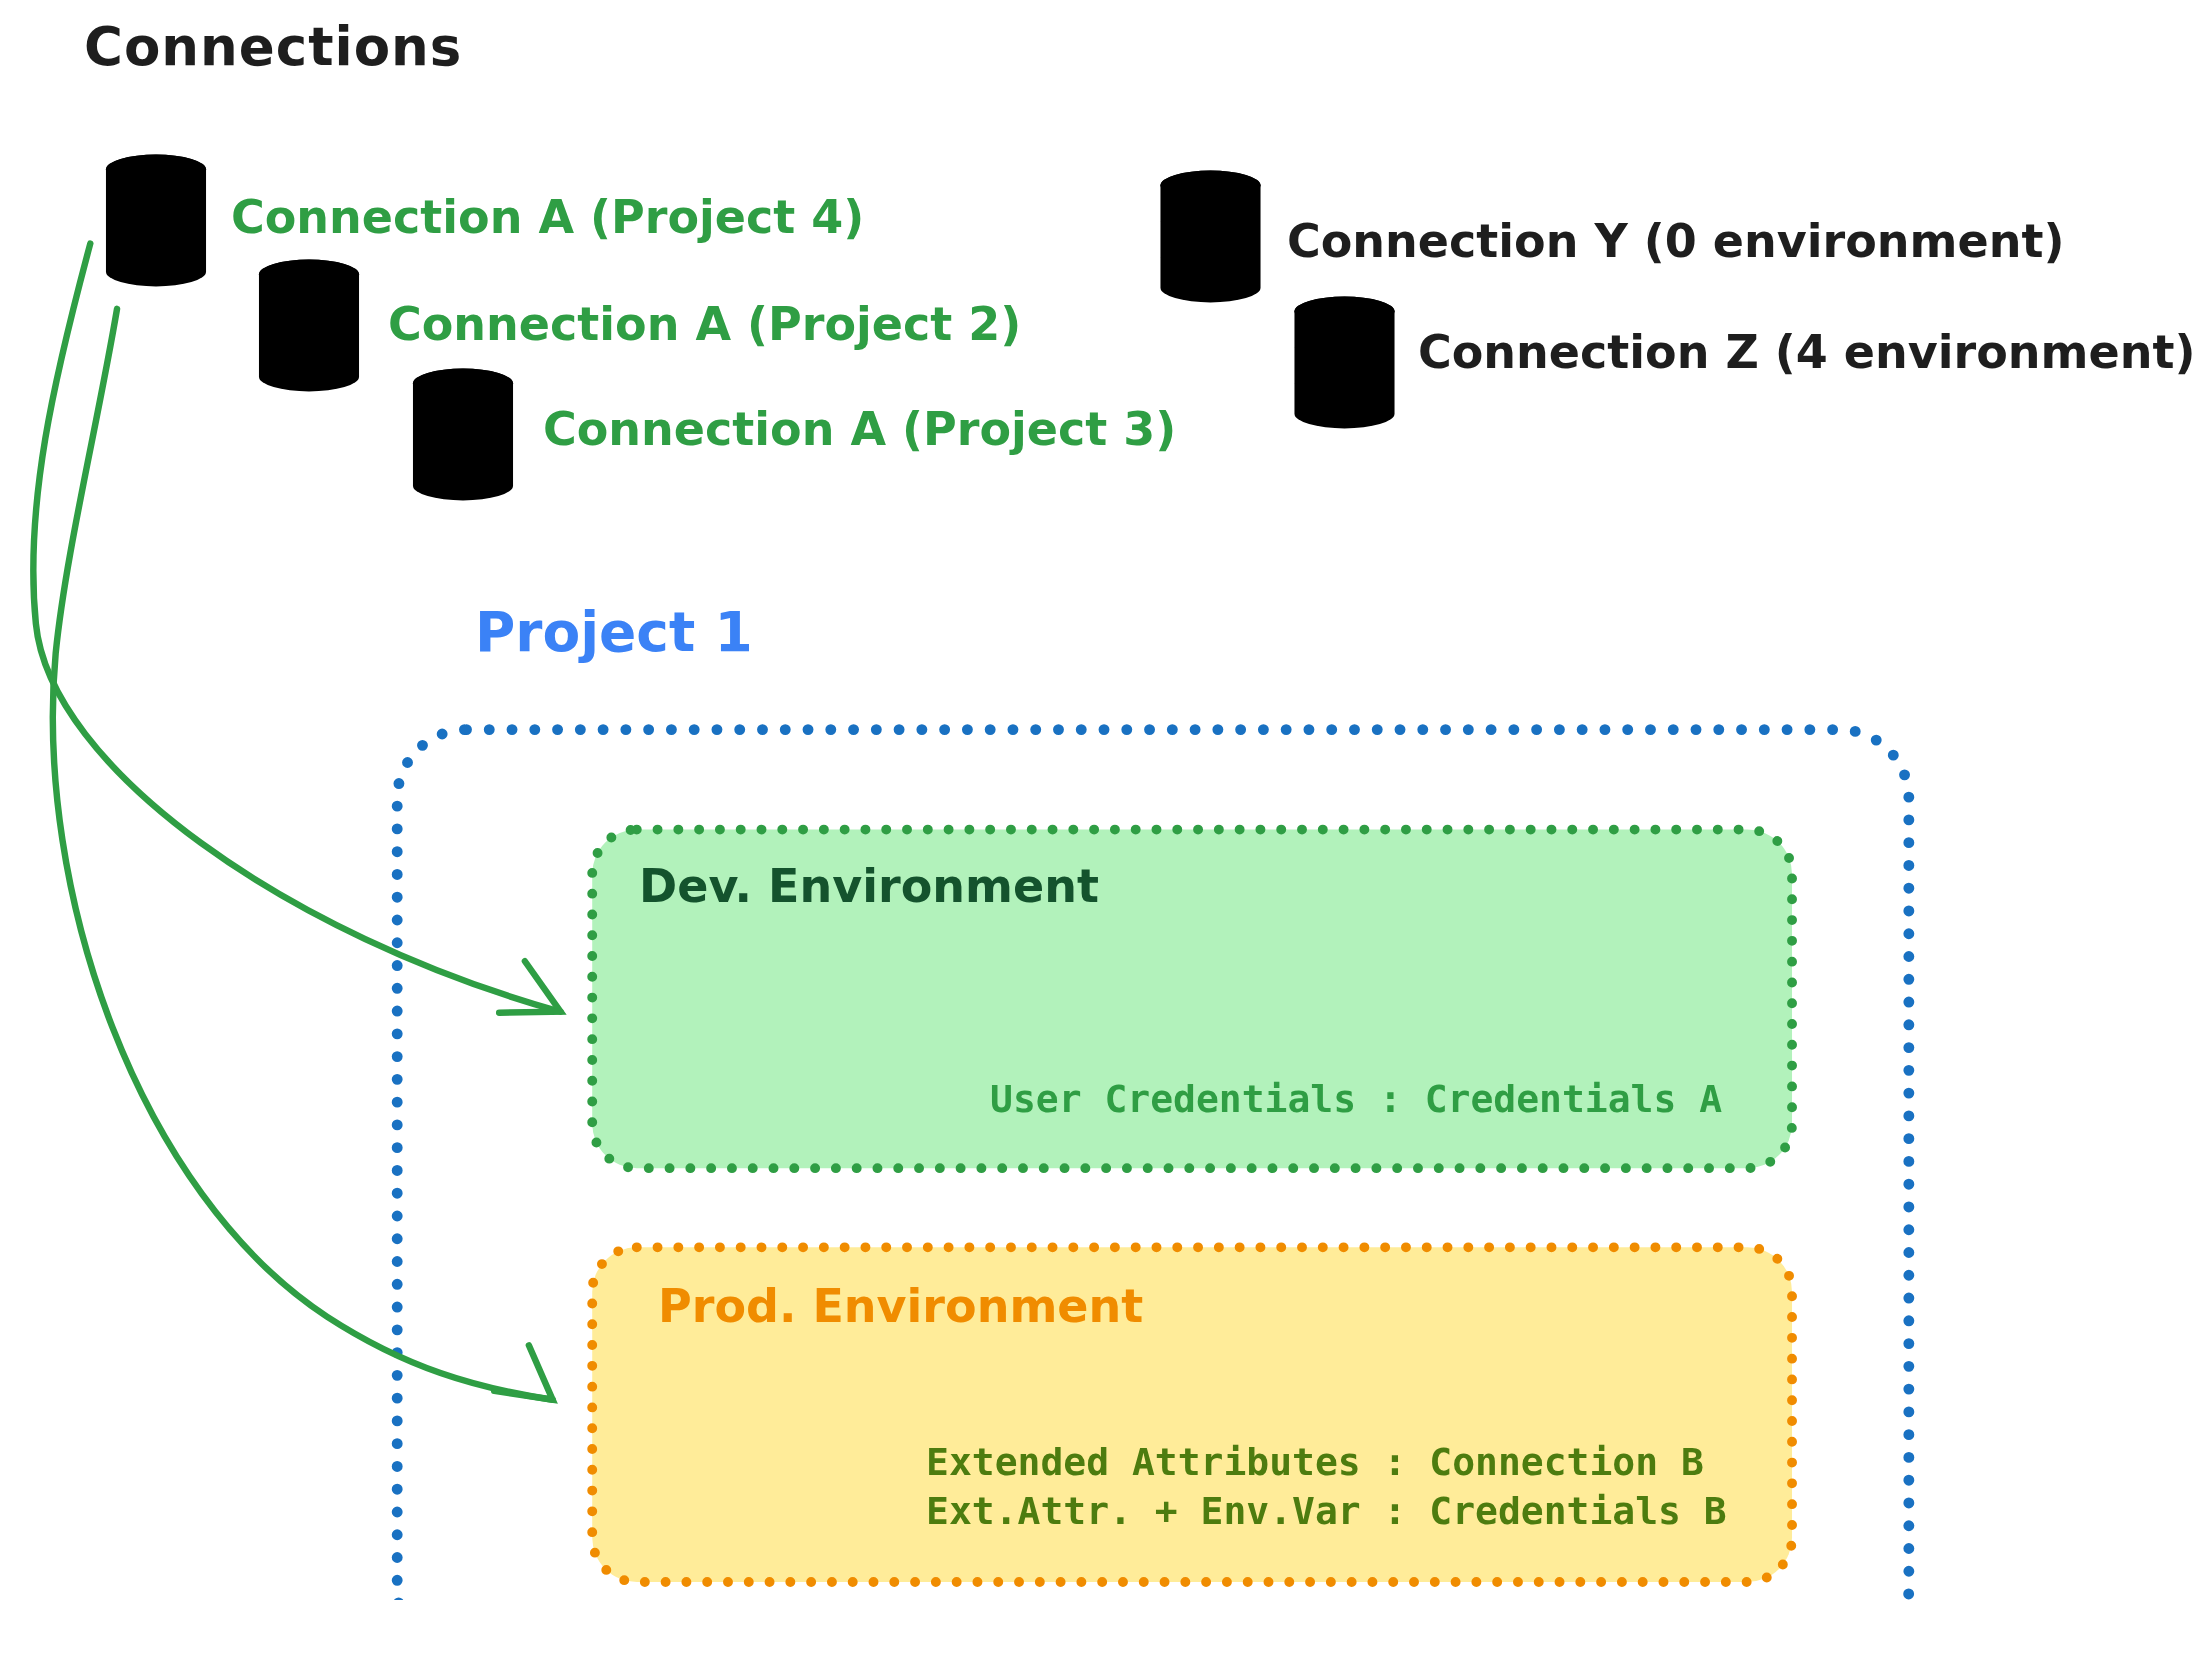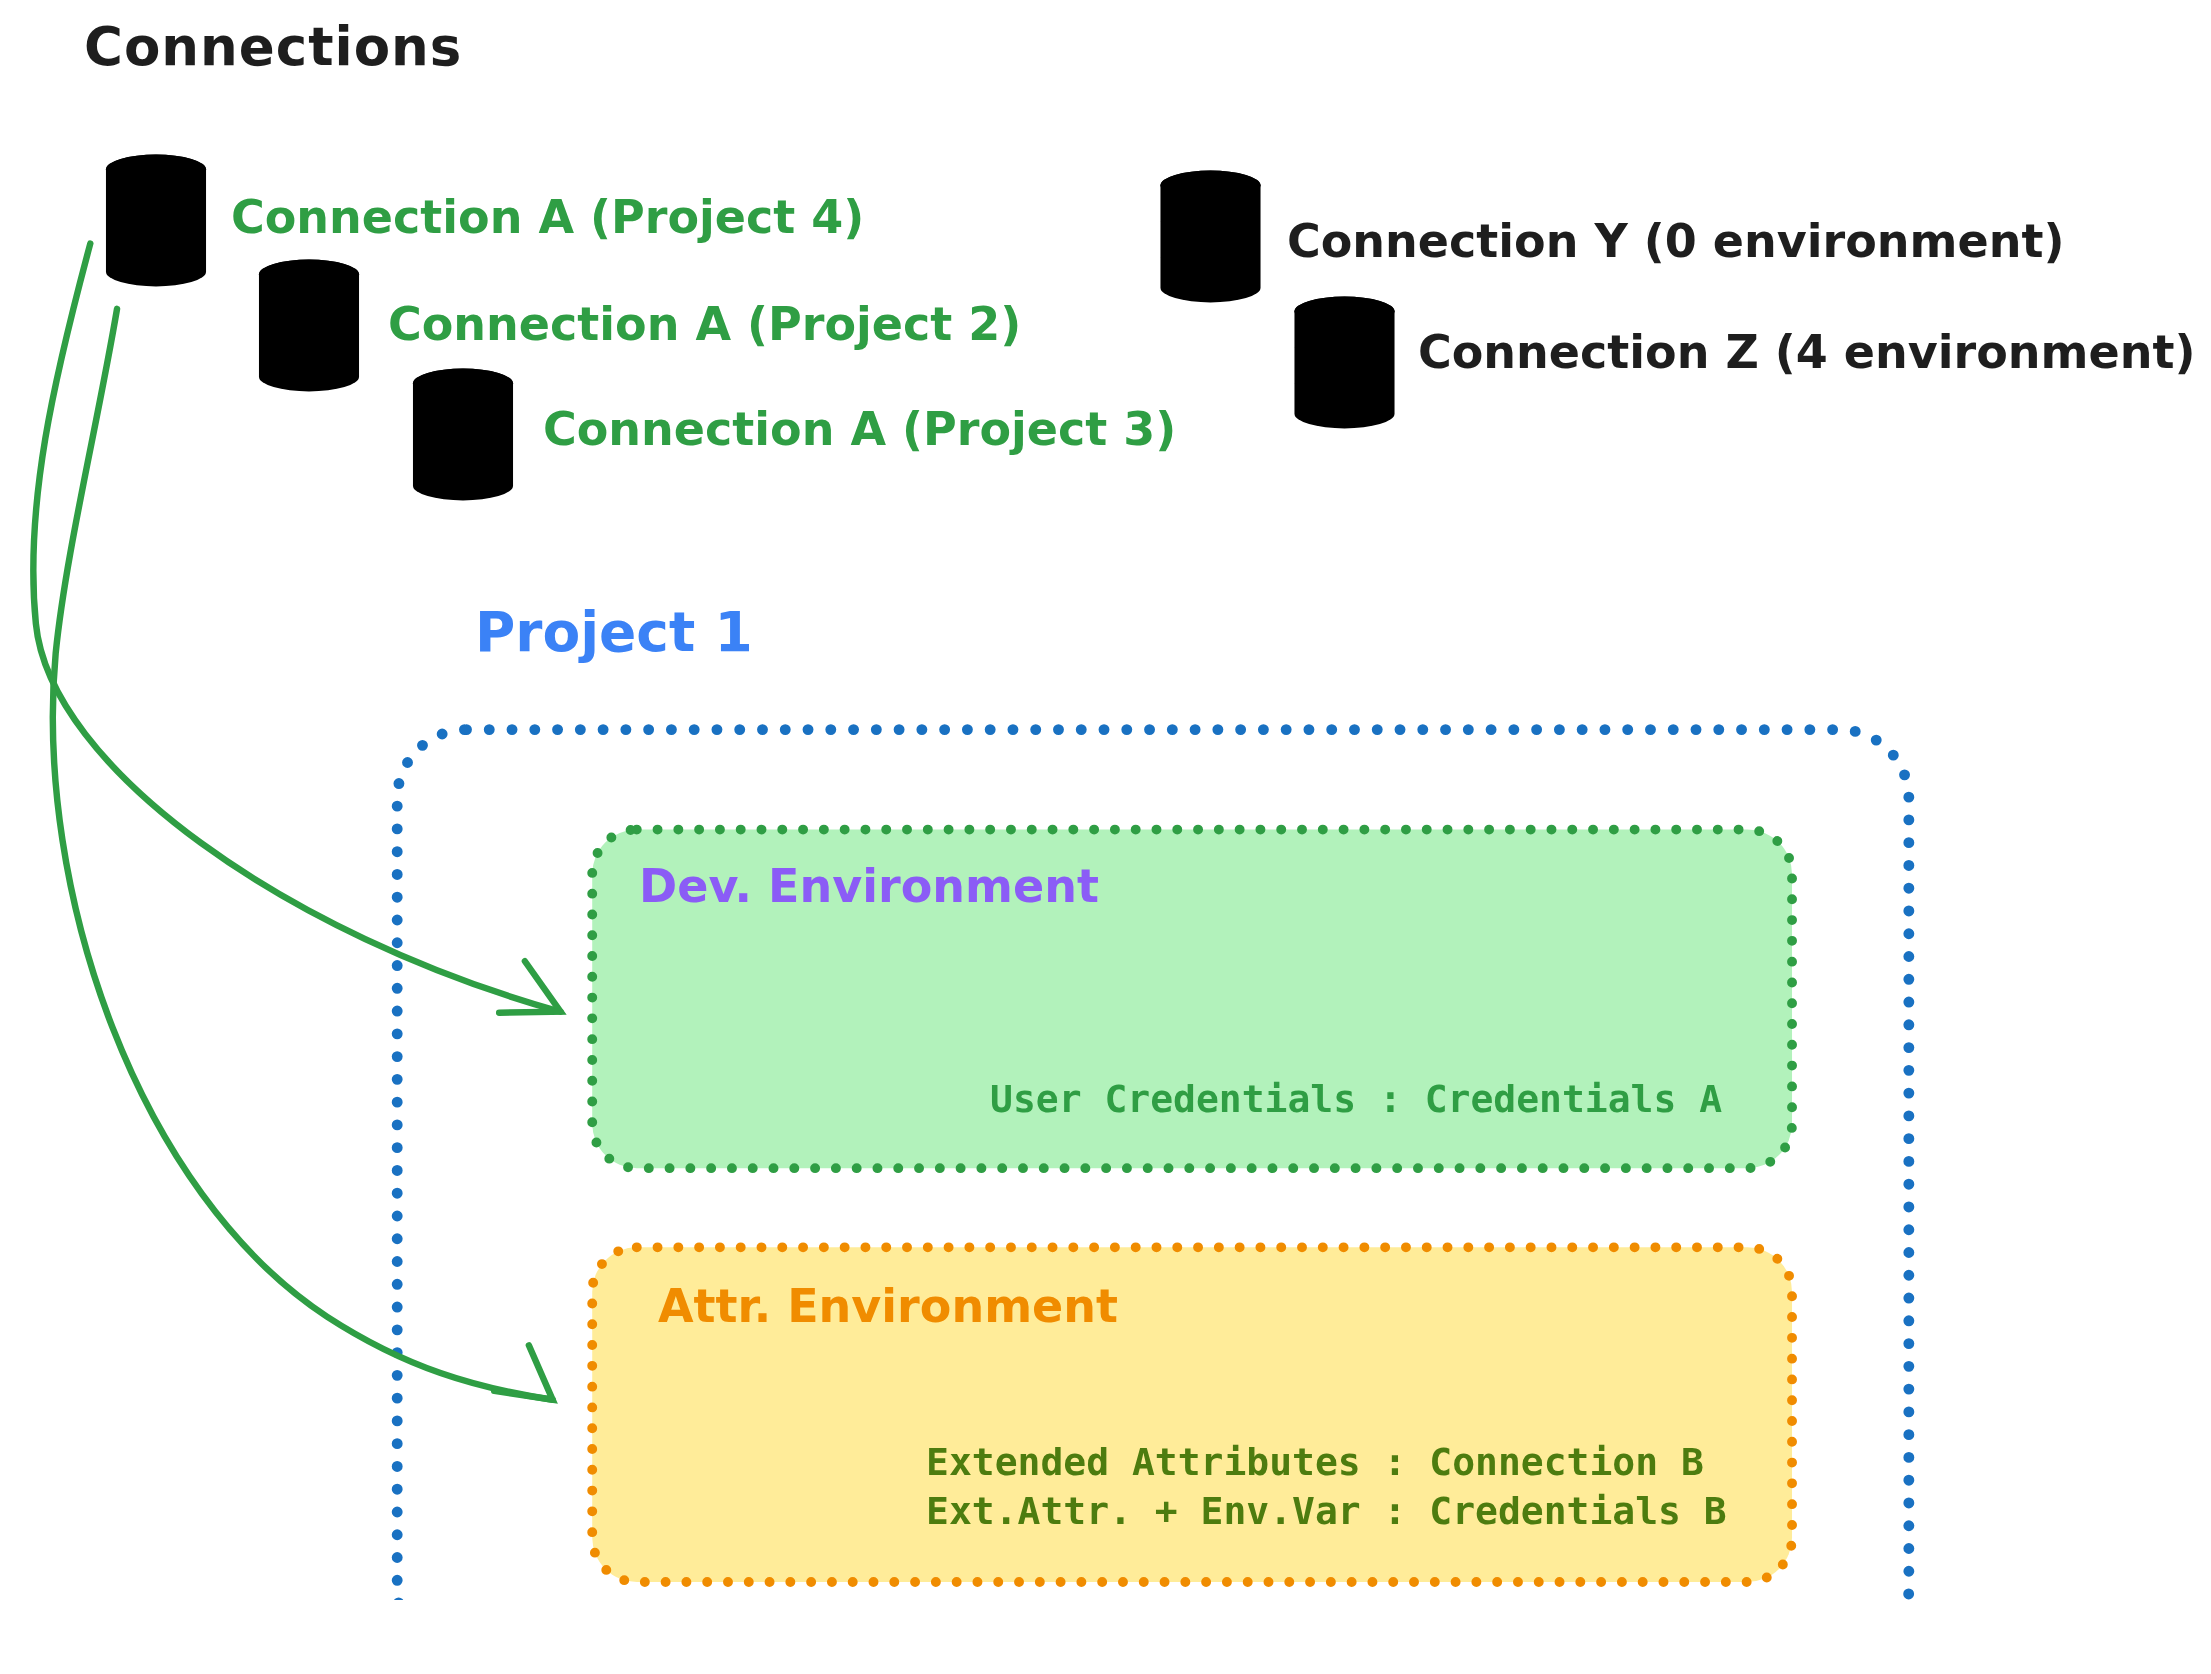--- a/index.html
+++ b/index.html
@@ -16,21 +16,21 @@
   .txt { position: absolute; z-index: 3; white-space: nowrap; font-weight: bold; }
 
   .diagram-title { left: 84px; top: 16px; font-size: 53px; color: #1e1e1e; letter-spacing: 1px; }
   .project-title { left: 475px; top: 600px; font-size: 55px; color: #3b82f6; }
 
   .conn-label { font-size: 46px; }
   .conn-label.green { color: #2f9e44; }
   .conn-label.black { color: #1e1e1e; }
 
   .env-title { font-size: 46px; }
-  .env-title.dev  { left: 639px; top: 859px;  color: #8b5cf6; }
+  .env-title.dev  { left: 639px; top: 859px;  color: #14532d; }
   .env-title.prod { left: 658px; top: 1279px; color: #f08c00; }
 
   .mono { font-family: "DejaVu Sans Mono", "Liberation Mono", monospace; font-weight: bold; font-size: 38px; line-height: 49px; }
   .mono.dev-creds  { left: 990px; top: 1075px; color: #2f9e44; }
   .mono.prod-creds { left: 926px;  top: 1438px; color: #4d7c0f; }
 
   
   .db { position: absolute; z-index: 2; }
   .db svg { display: block; width: 100%; height: 100%; }
   .db-fill, .db-line { stroke-width: 5; stroke-linecap: round; }
@@ -116,21 +116,21 @@
 
   <div class="txt conn-label green lbl-a1">Connection A (Project 4)</div>
   <div class="txt conn-label green lbl-a2">Connection A (Project 2)</div>
   <div class="txt conn-label green lbl-a3">Connection A (Project 3)</div>
   <div class="txt conn-label black lbl-y">Connection Y (0 environment)</div>
   <div class="txt conn-label black lbl-z">Connection Z (4 environment)</div>
 
   <div class="txt project-title">Project 1</div>
 
   <div class="txt env-title dev">Dev. Environment</div>
-  <div class="txt env-title prod">Attr. Environment</div>
+  <div class="txt env-title prod">Prod. Environment</div>
 
   <div class="txt mono dev-creds">User Credentials : Credentials A</div>
   <div class="txt mono prod-creds">
     <div>Extended Attributes : Connection B</div>
     <div>Ext.Attr. + Env.Var : Credentials B</div>
   </div>
 
 </div>
 
 

